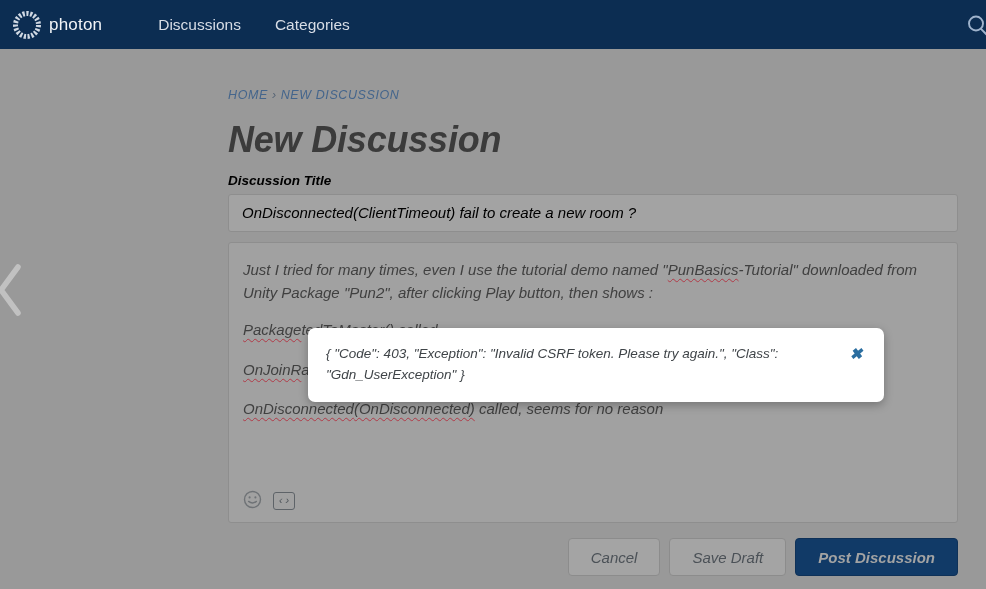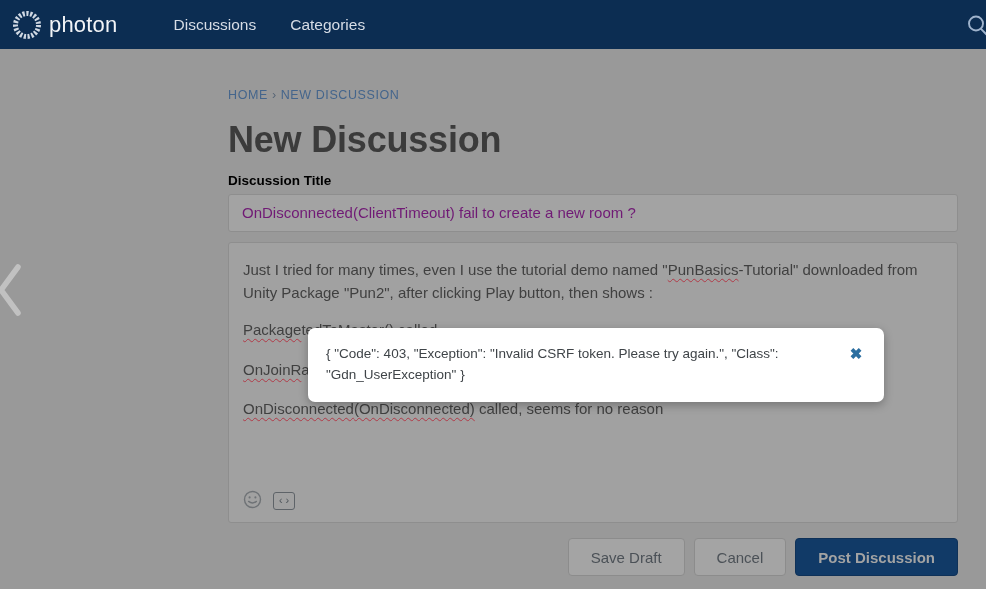--- a/index.html
+++ b/index.html
@@ -14,36 +14,36 @@
   
   .navbar {
     position: absolute; left: 0; top: 0; width: 986px; height: 49px;
     background: #0c2d52;
     display: flex; align-items: center;
   }
   .brand { display: flex; align-items: center; margin-left: 12px; }
   .brand-logo { width: 30px; height: 30px; position: relative; }
   .brand-logo svg { display: block; }
   .brand-name {
-    color: #f2f4f7; font-size: 22px; letter-spacing: .2px;
+    color: #f2f4f7; font-size: 17px; letter-spacing: .2px;
     margin-left: 7px; font-weight: 400;
   }
   .nav-links { display: flex; align-items: center; margin-left: 48px; gap: 34px; padding-left: 8px; }
   .nav-link {
     color: #d7dde6; font-size: 15.5px; text-decoration: none; cursor: pointer;
     white-space: nowrap;
   }
   .nav-search {
     position: absolute; right: -8px; top: 50%; transform: translateY(-50%);
     width: 34px; height: 34px; display: flex; align-items: center; justify-content: center;
     cursor: pointer;
   }
 
   
-  .page { position: absolute; left: 0; top: 49px; width: 910px; height: 540px; }
+  .page { position: absolute; left: 0; top: 49px; width: 910px; height: 540px; font-style: italic; }
 
   .back-chevron {
     position: absolute; left: -4px; top: 212px;
     width: 30px; height: 58px; opacity: .85;
   }
 
   .content { position: absolute; left: 228px; top: 39px; width: 730px; }
 
   .breadcrumb { font-size: 12.5px; letter-spacing: .6px; color: #5c6b7d; }
   .breadcrumb a { color: #44658c; text-decoration: none; cursor: pointer; }
@@ -57,21 +57,21 @@
 
   .field-label {
     font-size: 13.5px; font-weight: bold; color: #000000;
     margin-top: 14px; margin-bottom: 6px;
   }
 
   .title-input {
     width: 730px; height: 38px;
     background: #a3a3a3; border: 1px solid #8e8e8e; border-radius: 3px;
     display: flex; align-items: center; padding: 0 13px;
-    font-size: 15px; color: #701a75;
+    font-size: 15px; color: #000000;
   }
 
   .editor {
     margin-top: 10px;
     width: 730px; height: 281px;
     background: #a1a1a1; border: 1px solid #8e8e8e; border-radius: 3px;
     position: relative; padding: 15px 14px 0 14px;
   }
   .editor p {
     font-size: 15px; color: #404040; line-height: 1.55; margin-bottom: 14px;
@@ -199,22 +199,22 @@
             </svg>
           </span>
           <span class="tool-code">
             <span>‹›</span>
           </span>
         </div>
       </div>
     </div>
 
     <div class="actions">
+      <div class="btn btn-secondary">Cancel</div>
       <div class="btn btn-secondary">Save Draft</div>
-      <div class="btn btn-secondary">Cancel</div>
       <div class="btn btn-primary">Post Discussion</div>
     </div>
 
     <div class="popup">
       <div class="popup-text">{ "Code": 403, "Exception": "Invalid CSRF token. Please try again.", "Class": "Gdn_UserException" }</div>
       <div class="popup-close">✖</div>
     </div>
 
   </div>
 </div>

